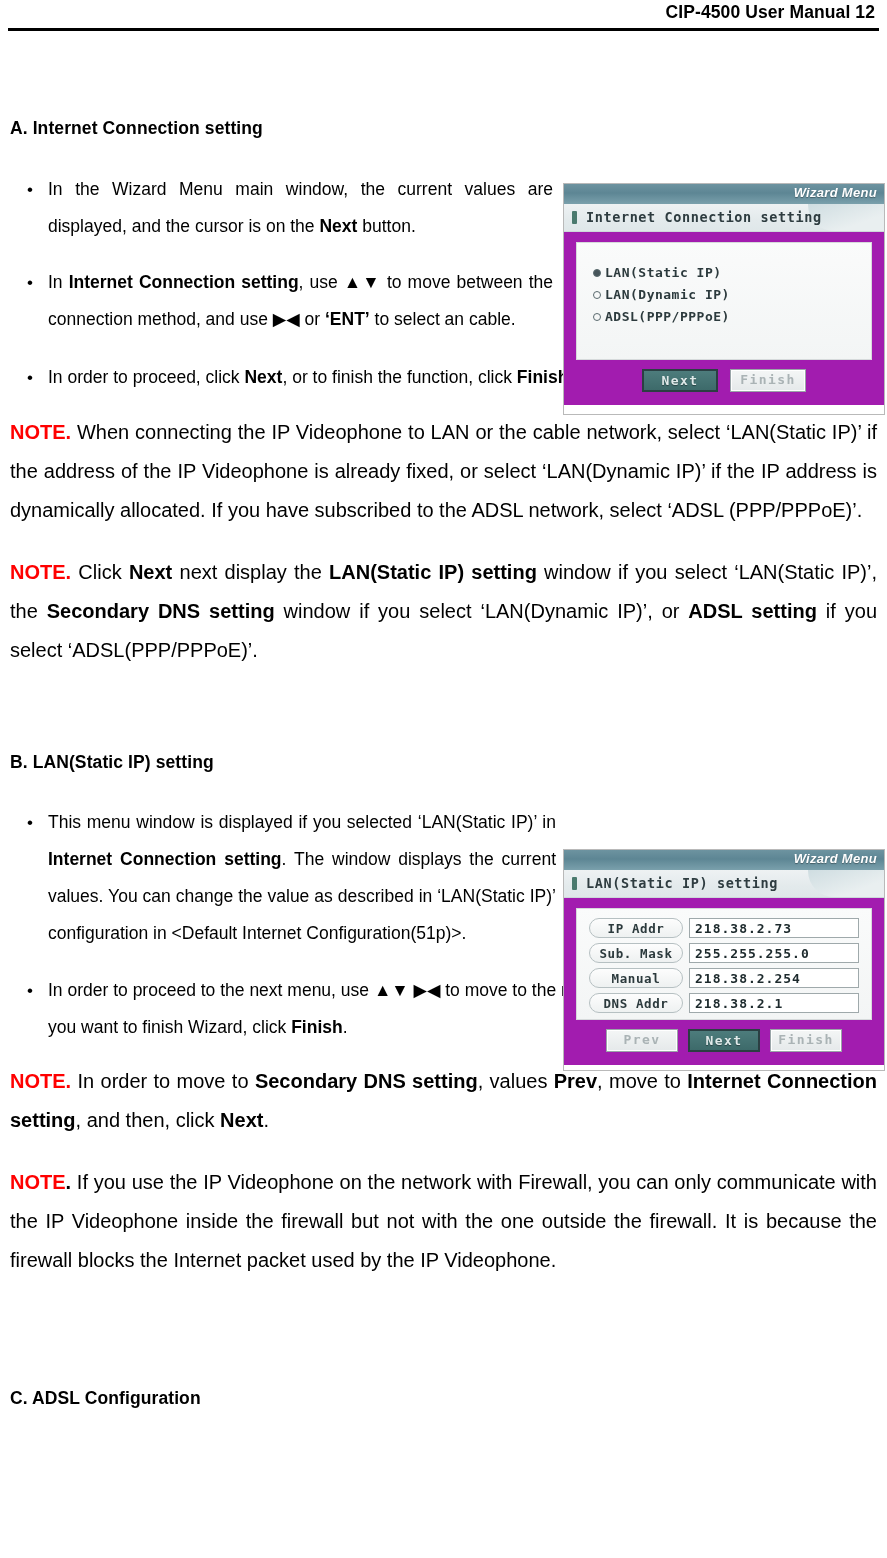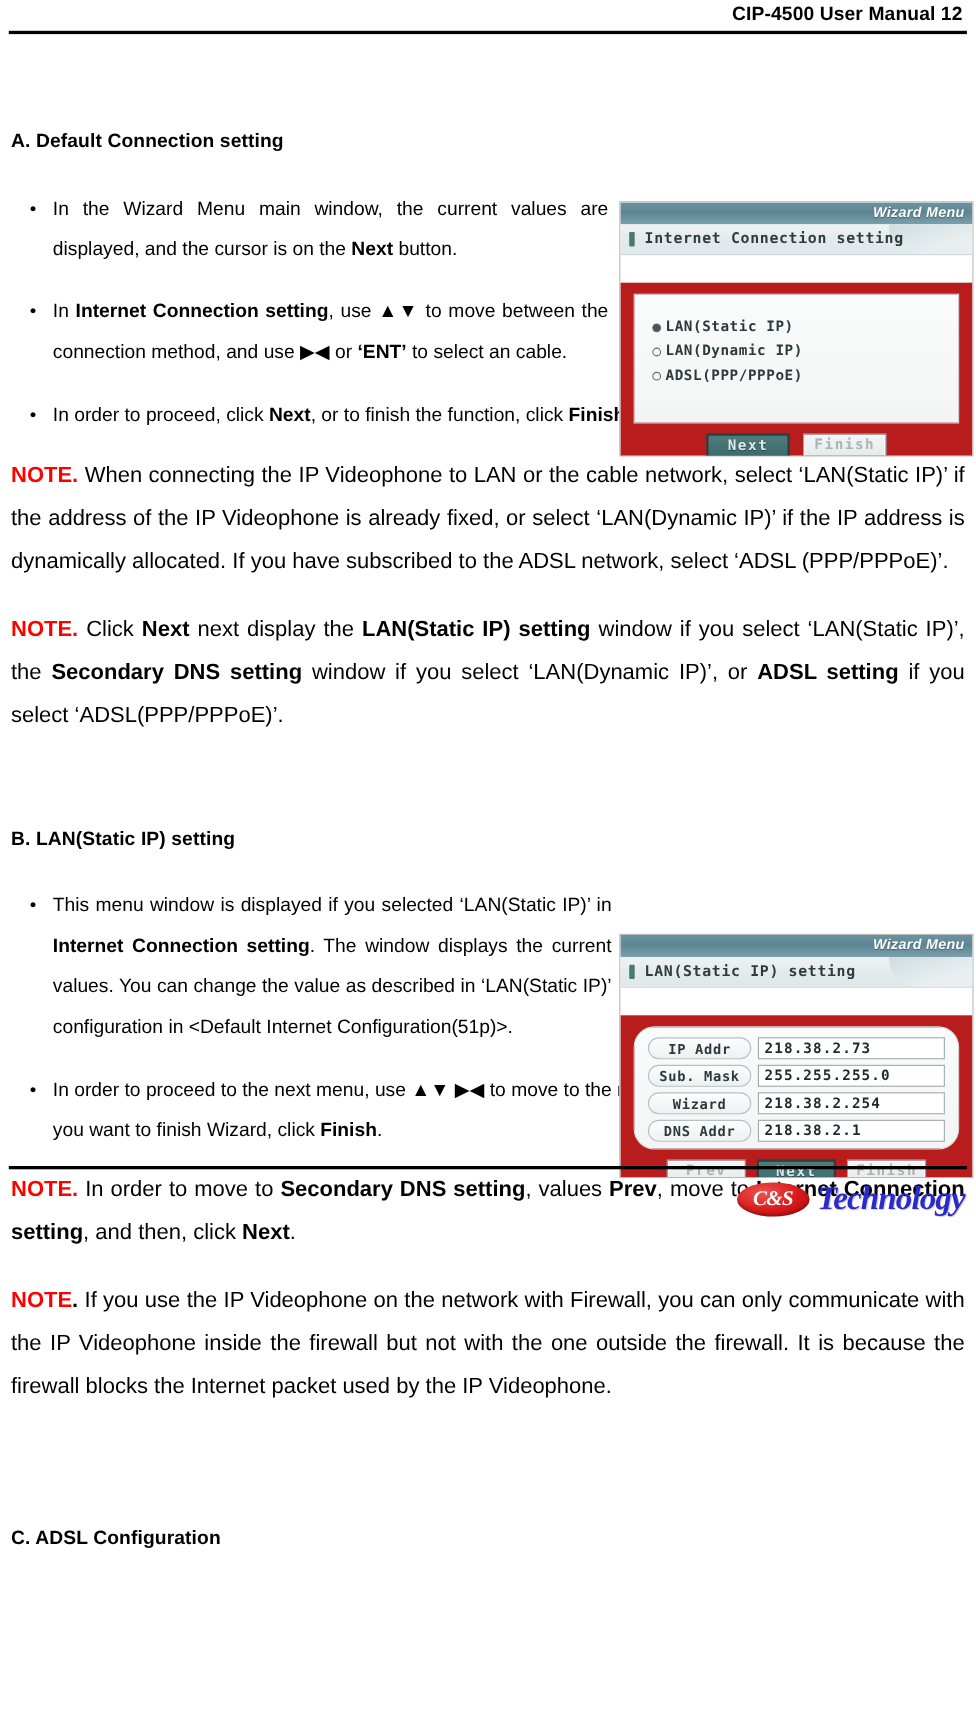--- a/index.html
+++ b/index.html
@@ -203,23 +203,22 @@
     left: 22px;
     top: 5px;
     font-size: 13.5px;
     color: #2e3c40;
     font-weight: bold;
     letter-spacing: 0.6px;
     white-space: nowrap;
   }
   .lcd-body {
     position: relative;
-    background: #b91c1c;
+    background: #a21caf;
     padding: 10px 12px 4px 12px;
-    margin-top: 25px;
   }
   .lcd-panel {
     border: 1px solid #d6dadb;
     background: linear-gradient(to bottom, #fafbfb 0%, #f3f5f5 100%);
     box-sizing: border-box;
   }
   .lcd-option {
     display: flex;
     align-items: center;
     font-size: 13px;
@@ -305,21 +304,21 @@
 <div class="page">
 
   <div class="page-header">
     <div class="header-title">CIP-4500 User Manual  12</div>
     <div class="header-rule"></div>
   </div>
 
   <div class="content">
 
     <div style="height:84px"></div>
-    <h2 class="section-heading">A. Default Connection setting</h2>
+    <h2 class="section-heading">A. Internet Connection setting</h2>
 
     <div style="height:32px"></div>
     <div class="bullet-row">
       <div class="bullet-mark">•</div>
       <div class="bullet-text justify" style="width:505px;flex:0 0 505px"><span>In the Wizard Menu main window, the current values are displayed, and the cursor is on the </span><b>Next</b><span> button.</span></div>
     </div>
 
     <div style="height:19px"></div>
     <div class="bullet-row">
       <div class="bullet-mark">•</div>
@@ -398,49 +397,40 @@
   <div class="lcd" style="left:563px; top:849px; width:322px; height:222px;">
     <div class="lcd-titlebar">
       <div class="lcd-titlebar-text">Wizard Menu</div>
     </div>
     <div class="lcd-subbar">
       <div class="lcd-subbar-curve"></div>
       <div class="lcd-bullet"></div>
       <div class="lcd-subbar-text">LAN(Static IP) setting</div>
     </div>
     <div class="lcd-body">
-      <div class="lcd-panel" style="padding:9px 12px 6px 12px;border-radius:19px;">
+      <div class="lcd-panel" style="padding:9px 12px 6px 12px;">
         <div class="lcd-field-row">
           <div class="lcd-field-label">IP Addr</div>
           <div class="lcd-field-value">218.38.2.73</div>
         </div>
         <div class="lcd-field-row">
           <div class="lcd-field-label">Sub. Mask</div>
           <div class="lcd-field-value">255.255.255.0</div>
         </div>
         <div class="lcd-field-row">
-          <div class="lcd-field-label">Wizard</div>
+          <div class="lcd-field-label">Manual</div>
           <div class="lcd-field-value">218.38.2.254</div>
         </div>
         <div class="lcd-field-row" style="margin-bottom:0">
           <div class="lcd-field-label">DNS Addr</div>
           <div class="lcd-field-value">218.38.2.1</div>
         </div>
       </div>
       <div class="lcd-btnrow" style="gap:10px">
         <div class="lcd-btn" style="min-width:72px">Prev</div>
         <div class="lcd-btn active" style="min-width:72px">Next</div>
         <div class="lcd-btn" style="min-width:72px">Finish</div>
       </div>
     </div>
   </div>
 
-  <div class="page-footer">
-    <div class="footer-rule"></div>
-    <div class="logo">
-      <div class="logo-badge">
-        <span class="logo-badge-text">C&amp;S</span>
-      </div>
-      <div class="logo-word">Technology</div>
-    </div>
-  </div>
 
 </div>
 
 </body></html>

